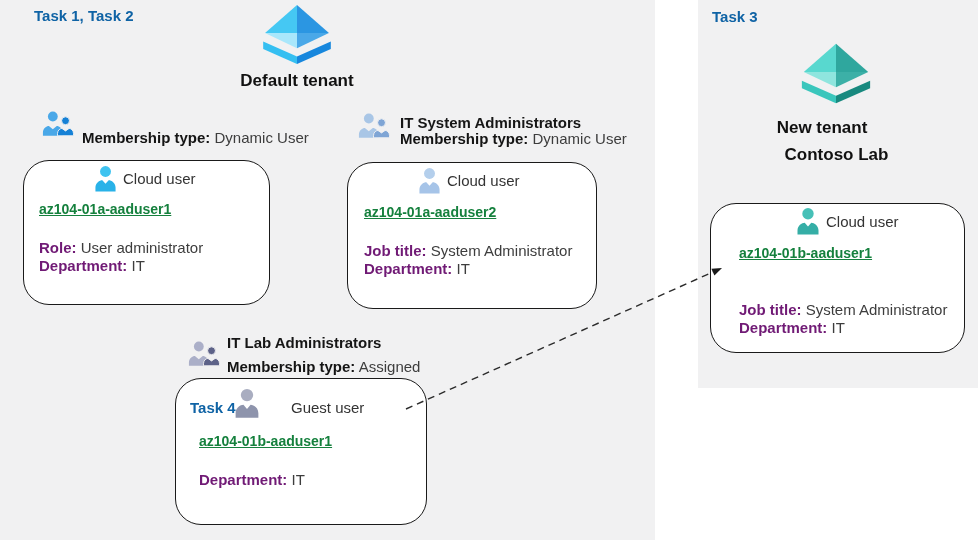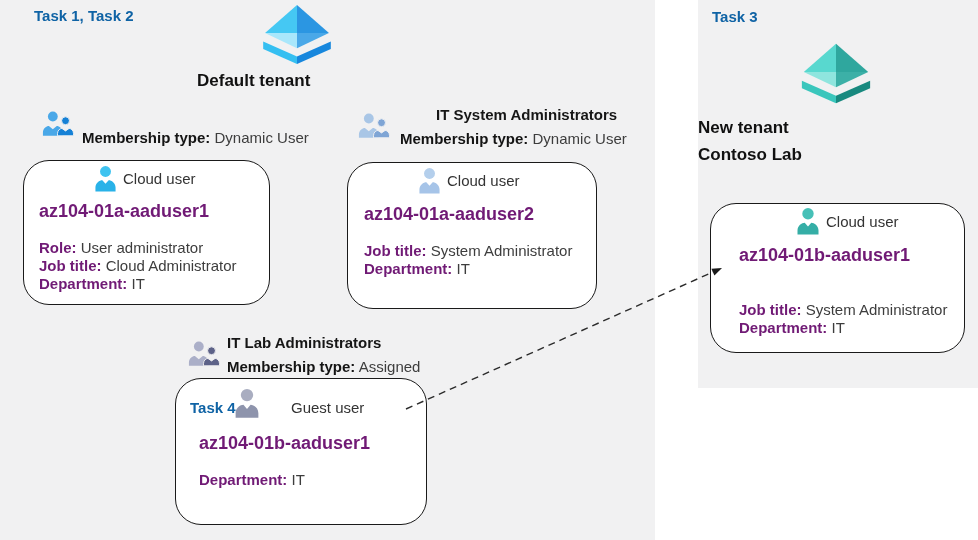--- a/index.html
+++ b/index.html
@@ -6,29 +6,29 @@
   .canvas{
     position:relative;width:978px;height:540px;overflow:hidden;
     font-family:"Liberation Sans", sans-serif;color:#1a1a1a;
     background:#ffffff;
   }
   .abs{position:absolute;}
   .panel{position:absolute;background:#f1f1f2;}
   .panel-left{left:0;top:0;width:655px;height:540px;}
   .panel-right{left:698px;top:0;width:280px;height:388px;}
   .task-label{font-size:15px;font-weight:700;color:#0f63a5;white-space:nowrap;}
-  .tenant-title{font-size:17px;font-weight:700;color:#111;text-align:left;white-space:nowrap;}
+  .tenant-title{font-size:17px;font-weight:700;color:#111;text-align:center;white-space:nowrap;}
   .group-name{font-size:15px;font-weight:700;color:#161616;white-space:nowrap;}
   .info-line{font-size:15px;color:#3d3d3d;white-space:nowrap;}
   .info-line .lbl{font-weight:700;color:#141414;}
   .user-box{
     position:absolute;background:#ffffff;border:1.4px solid #1a1a1a;border-radius:26px;
   }
   .user-type{font-size:15px;color:#333;white-space:nowrap;}
-  .user-name{font-size:18px;font-weight:700;color:#701a75;white-space:nowrap;}
+  .user-name{font-size:14px;font-weight:700;color:#15803d;white-space:nowrap;text-decoration:underline;}
   .attr-line{font-size:15px;line-height:18px;color:#3d3d3d;white-space:nowrap;}
   .attr-line .lbl{font-weight:700;color:#701a75;}
   svg{display:block;}
 </style>
 </head>
 <body>
 
 <div class="canvas">
 
   <div class="panel panel-left"></div>
@@ -62,34 +62,33 @@
     <div class="abs" style="left:70px;top:4px;">
       <svg width="23" height="27" viewBox="0 0 24 27">
         <circle cx="12" cy="6.2" r="5.7" fill="#3fc3f0"></circle>
         <path d="M1.5,27 L22.5,27 L22.5,23 C22.5,18 18.2,15.2 15.3,15.2 L12,19 L8.7,15.2 C5.8,15.2 1.5,18 1.5,23 Z" fill="#29b2e8"></path>
       </svg>
     </div>
     <div class="abs user-type" style="left:99px;top:9px;">Cloud user</div>
     <div class="abs user-name" style="left:15px;top:40px;">az104-01a-aaduser1</div>
     <div class="abs" style="left:15px;top:78px;">
       <div class="attr-line"><span class="lbl">Role:</span> <span>User administrator</span></div>
-      <div class="attr-line"><span class="lbl">Job title:</span> <span>Cloud Administrator</span></div>
       <div class="attr-line"><span class="lbl">Department:</span> <span>IT</span></div>
     </div>
   </div>
 
   <div class="abs" style="left:358px;top:112px;">
     <svg width="32" height="29" viewBox="0 0 34 30">
       <circle cx="11.5" cy="6.5" r="5.2" fill="#a9c6e6"></circle>
       <path d="M1,27 L22,27 L22,23.5 C22,19 18.2,16.6 15.7,16.6 L11.5,20 L7.3,16.6 C4.8,16.6 1,19 1,23.5 Z" fill="#a9c6e6"></path>
       <circle cx="25" cy="11" r="4.2" fill="#7fa5d5" stroke="#f1f1f2" stroke-width="1"></circle>
       <path d="M16.5,27 L33.5,27 L33.5,24.5 C33.5,21 30.6,19.2 28.8,19.2 L25,21.8 L21.2,19.2 C19.4,19.2 16.5,21 16.5,24.5 Z" fill="#7fa5d5" stroke="#f1f1f2" stroke-width="1"></path>
     </svg>
   </div>
-  <div class="abs group-name" style="left:400px;top:106px;margin-left:36px;">IT System Administrators</div>
+  <div class="abs group-name" style="left:400px;top:114px;">IT System Administrators</div>
   <div class="abs info-line" style="left:400px;top:130px;"><span class="lbl">Membership type:</span> <span>Dynamic User</span></div>
 
   <div class="user-box" style="left:347px;top:162px;width:248px;height:145px;">
     <div class="abs" style="left:70px;top:4px;">
       <svg width="23" height="27" viewBox="0 0 24 27">
         <circle cx="12" cy="6.2" r="5.7" fill="#b4cfec"></circle>
         <path d="M1.5,27 L22.5,27 L22.5,23 C22.5,18 18.2,15.2 15.3,15.2 L12,19 L8.7,15.2 C5.8,15.2 1.5,18 1.5,23 Z" fill="#a6c4e8"></path>
       </svg>
     </div>
     <div class="abs user-type" style="left:99px;top:9px;">Cloud user</div>

